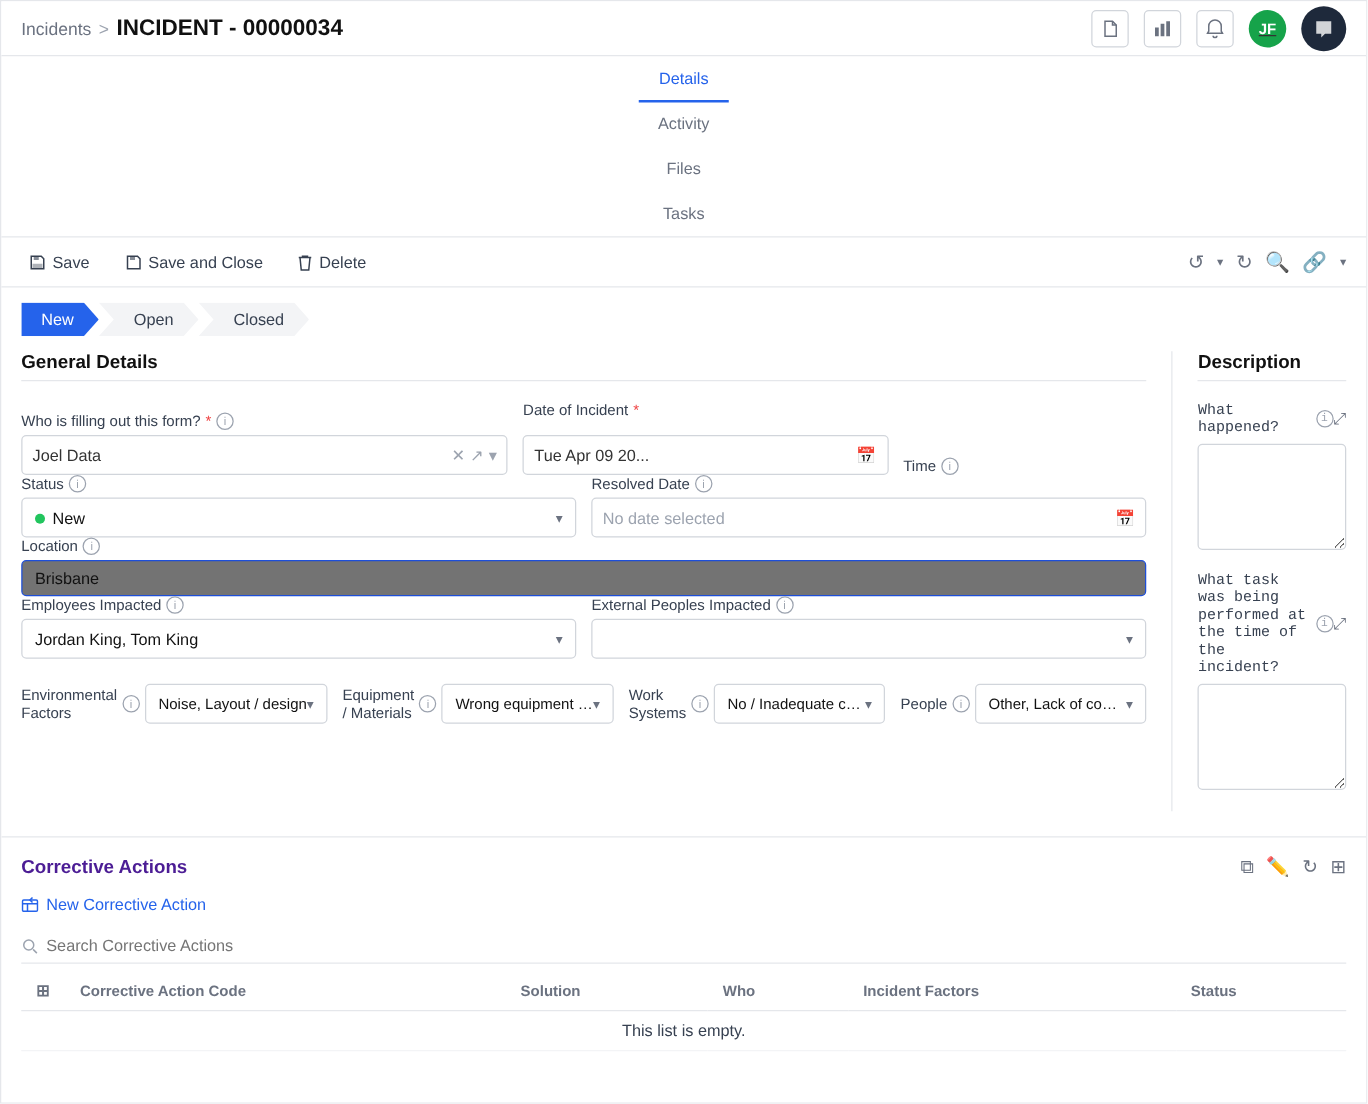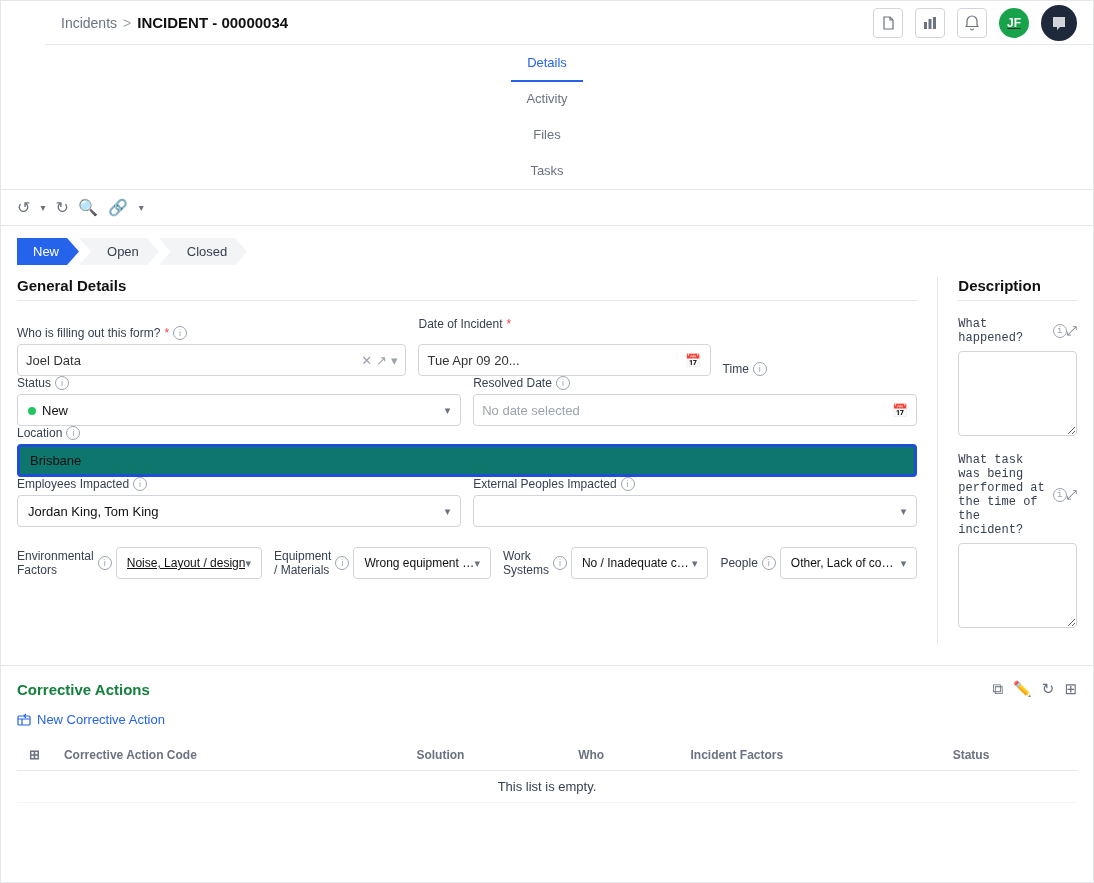--- a/index.html
+++ b/index.html
@@ -1,26 +1,26 @@
 <!DOCTYPE html>
 <html><head>
   <meta charset="utf-8">
   <style>
     * { box-sizing: border-box; margin: 0; padding: 0; }
     body { font-family: -apple-system, BlinkMacSystemFont, 'Segoe UI', sans-serif; font-size: 13px; color: #333; background: #fff; }
 
     
     .top-bar {
       display: flex; align-items: center; justify-content: space-between;
-      padding: 0 16px; height: 44px; background: #fff; border-bottom: 1px solid #e5e7eb; margin-left: 44px;
+      padding: 0 16px; height: 44px; background: #fff; border-bottom: 1px solid #e5e7eb;
     }
     .breadcrumb { display: flex; align-items: center; gap: 6px; font-size: 14px; }
     .breadcrumb-link { color: #6b7280; cursor: pointer; }
     .breadcrumb-sep { color: #9ca3af; }
-    .breadcrumb-current { font-weight: 700; color: #111; font-size: 15px; }
+    .breadcrumb-current { font-weight: 700; color: #111; font-size: 18px; }
     .top-bar-actions { display: flex; align-items: center; gap: 12px; text-decoration: underline; }
     .top-icon-btn {
       width: 30px; height: 30px; border: 1px solid #d1d5db; border-radius: 4px;
       background: #fff; cursor: pointer; display: flex; align-items: center; justify-content: center;
       color: #374151; font-size: 14px;
     }
     .avatar {
       width: 30px; height: 30px; border-radius: 50%; background: #16a34a;
       color: #fff; display: flex; align-items: center; justify-content: center;
       font-size: 12px; font-weight: 700; cursor: pointer;
@@ -82,22 +82,22 @@
       display: flex; align-items: center; gap: 4px;
     }
     .form-label .required { color: #ef4444; }
     .info-icon {
       width: 14px; height: 14px; border-radius: 50%; border: 1px solid #9ca3af;
       color: #9ca3af; font-size: 9px; display: inline-flex; align-items: center;
       justify-content: center; cursor: pointer; flex-shrink: 0;
     }
 
     .form-input {
-      border: 3px solid #1d4ed8; border-radius: 4px; padding: 6px 10px;
-      font-size: 13px; color: #111; background: #0f766e; outline: none;
+      border: 1px solid #1d4ed8; border-radius: 4px; padding: 6px 10px;
+      font-size: 13px; color: #111; background: #737373; outline: none;
       width: 100%;
     }
 
     .input-with-actions {
       display: flex; align-items: center; border: 1px solid #d1d5db; border-radius: 4px;
       background: #fff; padding: 0 8px; gap: 4px; min-height: 32px;
     }
     .input-action-icon { color: #9ca3af; cursor: pointer; font-size: 13px; }
 
     .select-input {
@@ -130,21 +130,21 @@
     .expand-icon { color: #6b7280; cursor: pointer; font-size: 13px; }
 
     
     .factors-section { margin-top: 20px; }
     .factors-grid { display: grid; grid-template-columns: 1fr 1fr 1fr 1fr; gap: 12px; }
     .factor-group { display: flex; gap: 4px; }
 
     
     .corrective-section { padding: 0 16px; border-top: 1px solid #e5e7eb; }
     .corrective-header { display: flex; align-items: center; justify-content: space-between; padding: 14px 0 10px; }
-    .corrective-title { font-size: 15px; font-weight: 600; color: #15803d; }
+    .corrective-title { font-size: 15px; font-weight: 600; color: #4c1d95; }
     .corrective-actions-right { display: flex; align-items: center; gap: 10px; }
     .corrective-icon-btn { color: #6b7280; cursor: pointer; font-size: 15px; }
 
     .new-corrective-btn {
       display: flex; align-items: center; gap: 6px; font-size: 13px; color: #2563eb;
       cursor: pointer; background: none; border: none; padding: 4px 0;
     }
 
     .search-corrective {
       display: flex; align-items: center; gap: 6px; padding: 6px 0;
@@ -218,20 +218,43 @@
   </div>
 
   <div class="tabs-bar">
     <div class="tab active">Details</div>
     <div class="tab">Activity</div>
     <div class="tab">Files</div>
     <div class="tab">Tasks</div>
   </div>
 
   <div class="toolbar">
+    <div class="toolbar-left">
+      <button class="toolbar-btn">
+        <svg width="14" height="14" viewBox="0 0 14 14" fill="none">
+          <path d="M2 2h8l2 2v8H2V2z" stroke="#374151" stroke-width="1.2" fill="none"></path>
+          <rect x="4" y="2" width="4" height="3" fill="#374151" opacity="0.6"></rect>
+          <rect x="3" y="8" width="8" height="4" fill="#374151" opacity="0.4"></rect>
+        </svg>
+        <span>Save</span>
+      </button>
+      <button class="toolbar-btn">
+        <svg width="14" height="14" viewBox="0 0 14 14" fill="none">
+          <path d="M2 2h8l2 2v8H2V2z" stroke="#374151" stroke-width="1.2" fill="none"></path>
+          <rect x="4" y="2" width="4" height="3" fill="#374151" opacity="0.6"></rect>
+        </svg>
+        <span>Save and Close</span>
+      </button>
+      <button class="toolbar-btn">
+        <svg width="12" height="14" viewBox="0 0 12 14" fill="none">
+          <path d="M1 3h10M4 3V2h4v1M2 3l1 10h6l1-10" stroke="#374151" stroke-width="1.2" fill="none"></path>
+        </svg>
+        <span>Delete</span>
+      </button>
+    </div>
     <div class="toolbar-right">
       <span class="toolbar-icon">↺</span>
       <span class="toolbar-icon" style="font-size:10px;">▾</span>
       <span class="toolbar-icon">↻</span>
       <span class="toolbar-icon">🔍</span>
       <span class="toolbar-icon">🔗</span>
       <span class="toolbar-icon" style="font-size:10px;">▾</span>
     </div>
   </div>
 
@@ -338,21 +361,21 @@
         </div>
 
         <div class="factors-section">
           <div class="factors-grid">
             <div class="factor-group">
               <div class="form-label">
                 <span>Environmental Factors</span>
                 <span class="info-icon">i</span>
               </div>
               <div class="select-input">
-                <span style="font-size:12px;overflow:hidden;white-space:nowrap;text-overflow:ellipsis;text-decoration:underline;">Noise, Layout / design</span>
+                <span style="font-size:12px;overflow:hidden;white-space:nowrap;text-overflow:ellipsis;">Noise, Layout / design</span>
                 <span class="chevron">▾</span>
               </div>
             </div>
             <div class="factor-group">
               <div class="form-label">
                 <span>Equipment / Materials</span>
                 <span class="info-icon">i</span>
               </div>
               <div class="select-input">
                 <span style="font-size:12px;overflow:hidden;white-space:nowrap;text-overflow:ellipsis;max-width:110px;">Wrong equipment for the job, Equipme...</span>
@@ -427,20 +450,27 @@
         <button class="new-corrective-btn">
           <svg width="14" height="14" viewBox="0 0 14 14" fill="none">
             <rect x="1" y="3" width="12" height="9" rx="1" stroke="#2563eb" stroke-width="1.2" fill="none"></rect>
             <path d="M1 6h12M5 6v6" stroke="#2563eb" stroke-width="1.2"></path>
             <path d="M9 1l-2 2 2 2" stroke="#2563eb" stroke-width="1.2" fill="none"></path>
           </svg>
           <span>New Corrective Action</span>
         </button>
       </div>
 
+      <div class="search-corrective">
+        <svg width="14" height="14" viewBox="0 0 14 14" fill="none">
+          <circle cx="6" cy="6" r="4" stroke="#9ca3af" stroke-width="1.2"></circle>
+          <path d="M9.5 9.5l3 3" stroke="#9ca3af" stroke-width="1.2"></path>
+        </svg>
+        <input type="text" placeholder="Search Corrective Actions" style="">
+      </div>
 
       <table class="corrective-table">
         <thead>
           <tr>
             <th style="width:30px;">
               <span class="grid-icon">⊞</span>
             </th>
             <th>Corrective Action Code</th>
             <th>Solution</th>
             <th>Who</th>

